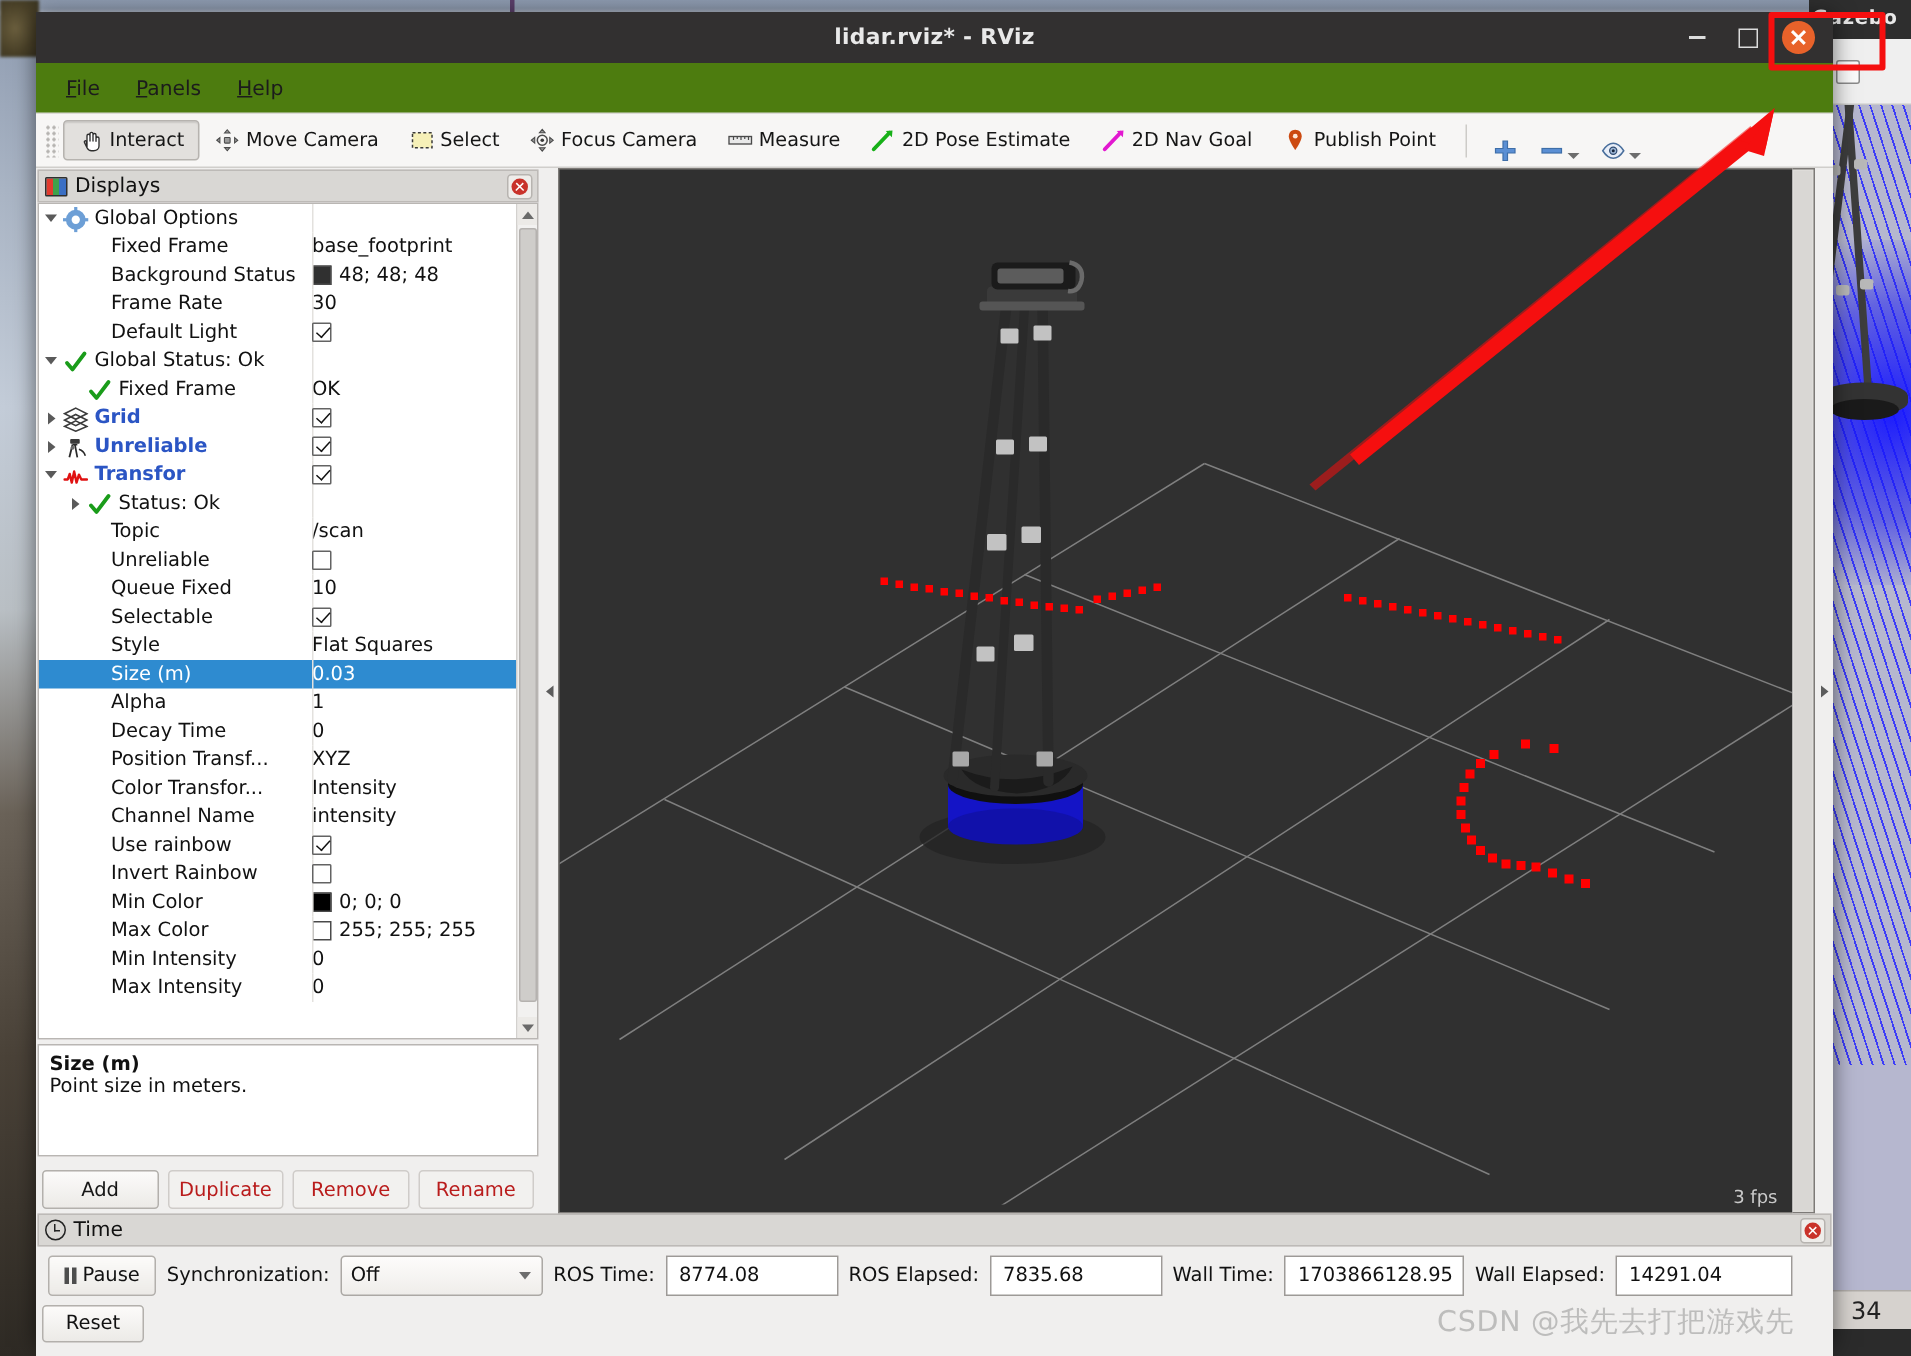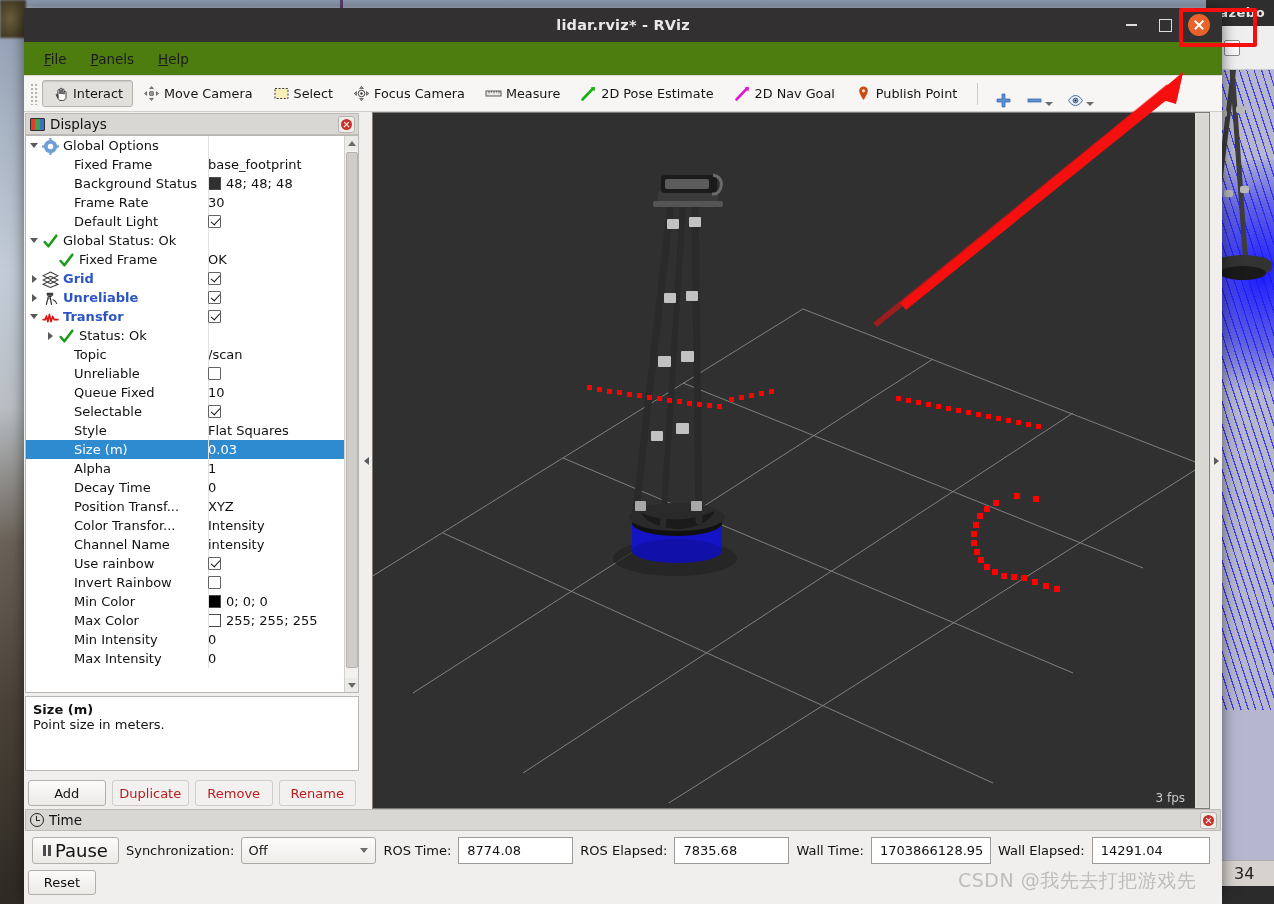--- a/index.html
+++ b/index.html
@@ -291,21 +291,21 @@
   }
   #clock-icon::after {
     content: ""; position: absolute; left: 5px; top: 5.5px; width: 4px; height: 1.4px; background: #222;
   }
   #time-title { font-size: 13.5px; color: #111; }
   #time-body { padding: 6px 8px 0 8px; }
   #time-row1 { display: flex; align-items: center; gap: 7px; }
   #pause-btn {
     height: 27px; padding: 0 10px; display: flex; align-items: center; gap: 4px;
     border: 1px solid #b3b0ac; border-radius: 3px;
-    background: linear-gradient(to bottom, #fcfbfa, #eceae7); font-size: 18px; color: #111;
+    background: linear-gradient(to bottom, #fcfbfa, #eceae7); font-size: 13px; color: #111;
   }
   .pause-glyph { display: flex; gap: 2px; }
   .pause-glyph b { width: 3px; height: 11px; background: #4d4d4d; display: block; }
   .tlabel { font-size: 13px; color: #111; white-space: nowrap; }
   #sync-select {
     width: 135px; height: 27px; border: 1px solid #aba8a4; border-radius: 3px;
     background: linear-gradient(to bottom, #fdfcfb, #efedea);
     display: flex; align-items: center; padding: 0 6px; font-size: 13px; color: #111;
     position: relative;
   }

